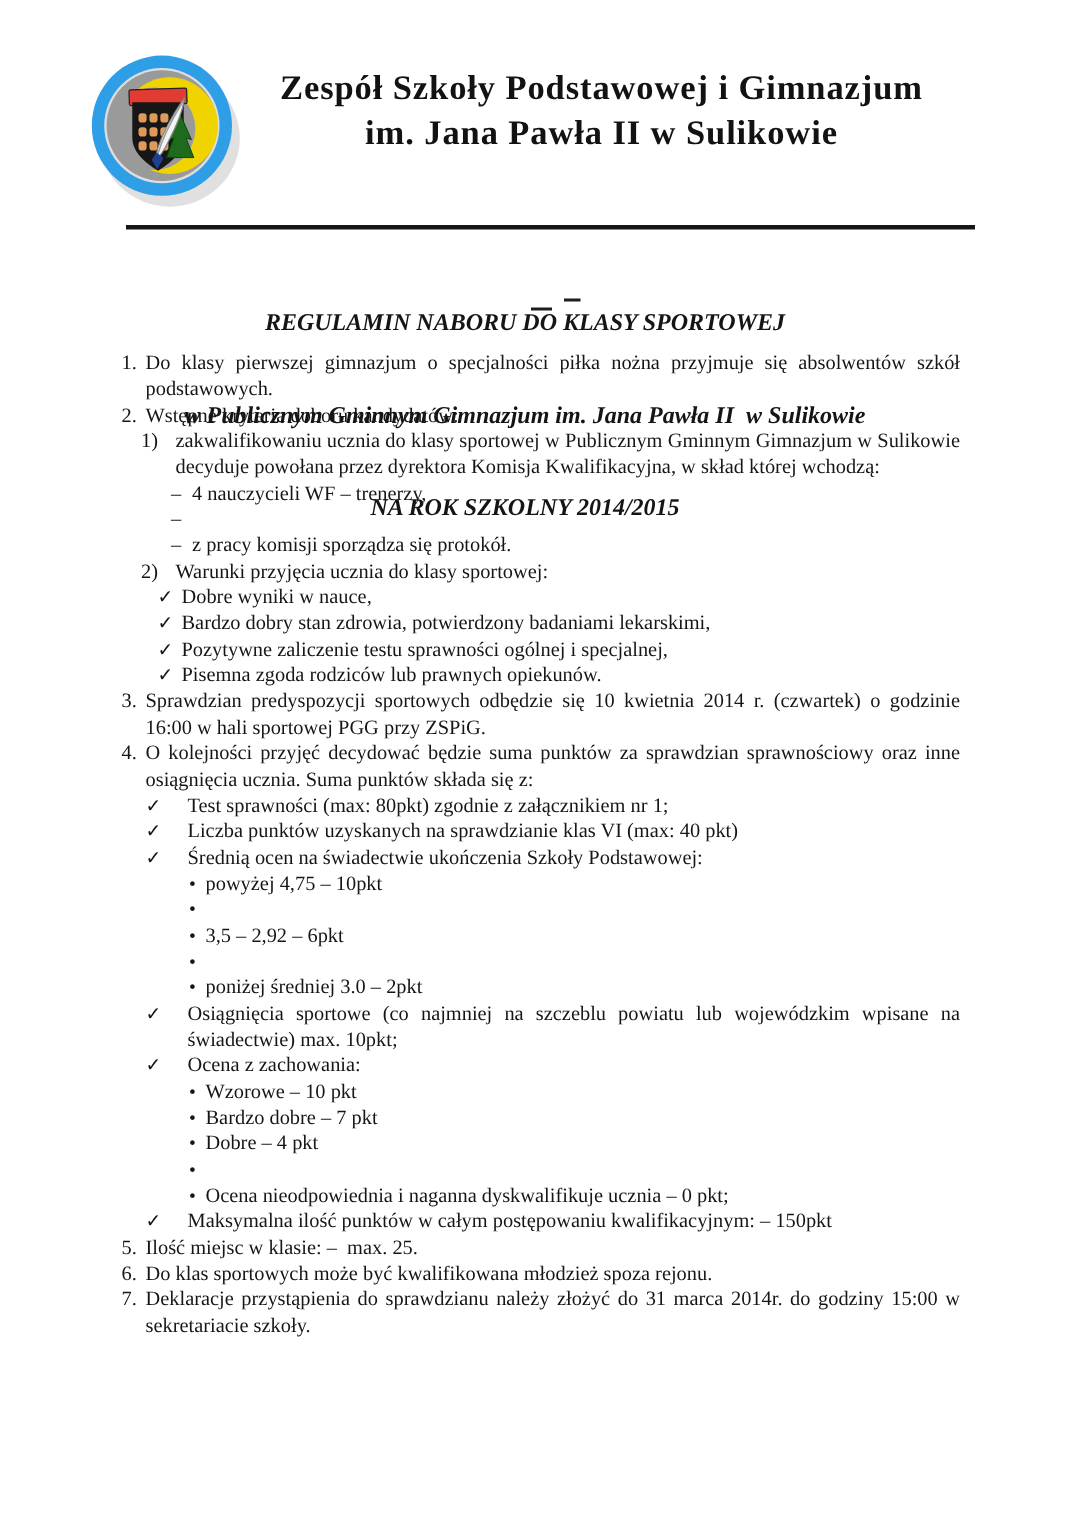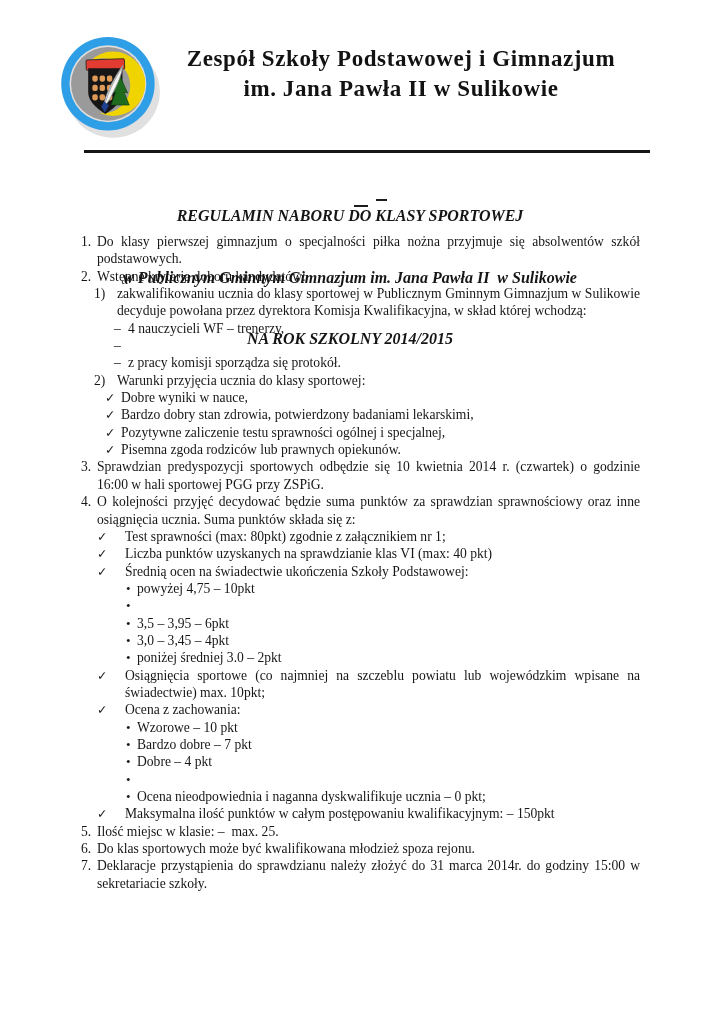--- a/index.html
+++ b/index.html
@@ -160,25 +160,24 @@
       </div>
       <div class="row bullet">
         <span class="marker">•</span>
         <span class="text">powyżej 4,75 – 10pkt</span>
       </div>
       <div class="row bullet">
         <span class="marker">•</span>
       </div>
       <div class="row bullet">
         <span class="marker">•</span>
-        <span class="text">3,5 – 3,95 – 6pkt</span>
-      </div>
-      <div class="row bullet">
-        <span class="marker">•</span>
-        <span class="text">3,0 – 3,45 – 4pkt</span>
+        <span class="text">3,5 – 2,92 – 6pkt</span>
+      </div>
+      <div class="row bullet">
+        <span class="marker">•</span>
       </div>
       <div class="row bullet">
         <span class="marker">•</span>
         <span class="text">poniżej średniej 3.0 – 2pkt</span>
       </div>
       <div class="row check4">
         <span class="marker">✓</span>
         <span class="text">Osiągnięcia sportowe (co najmniej na szczeblu powiatu lub wojewódzkim wpisane na świadectwie) max. 10pkt;</span>
       </div>
       <div class="row check4">

